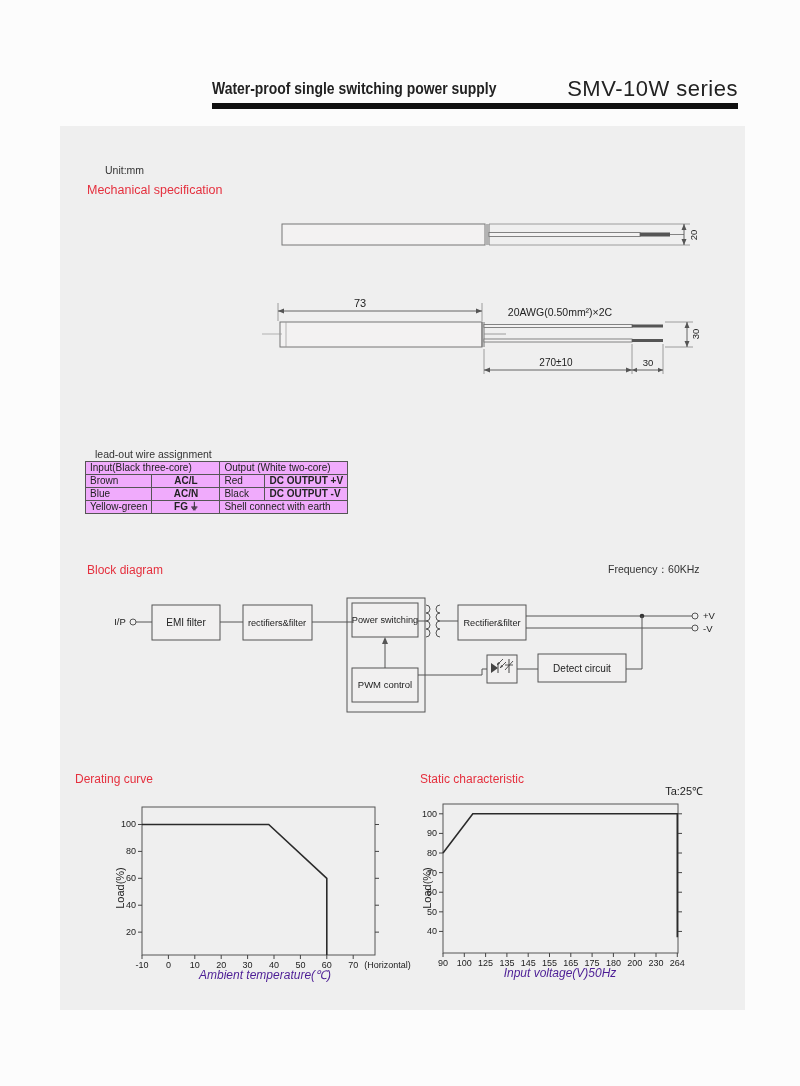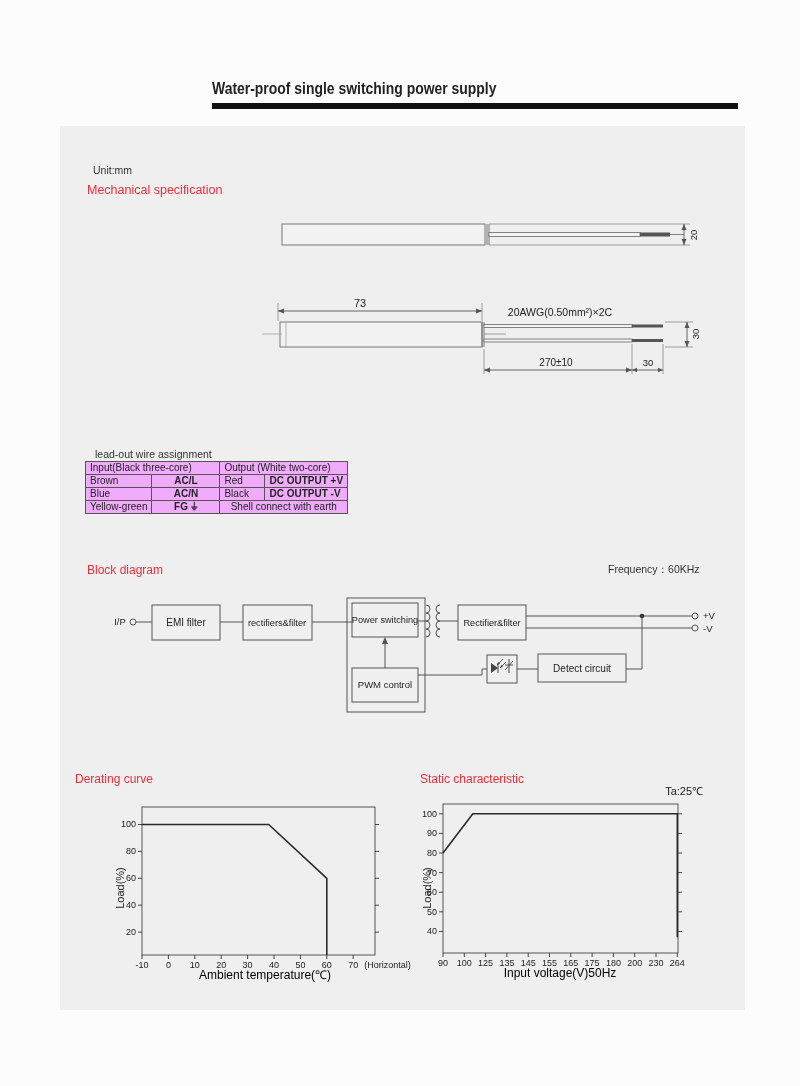--- a/index.html
+++ b/index.html
@@ -13,35 +13,36 @@
              transform:scaleX(0.82);transform-origin:left center;white-space:nowrap;}
   .hdr-series{right:62px;top:76px;font-size:22px;letter-spacing:0.5px;white-space:nowrap;}
   .hdr-bar{left:212px;top:103px;width:526px;height:6px;background:#101010;}
   .panel{left:60px;top:126px;width:685px;height:884px;background:#efefef;}
   .sec-title{font-size:12.5px;}
   .small{font-size:10.5px;color:#333;}
   table.wt{border-collapse:collapse;font-size:10px;color:#222;background:#f0abfc;}
   table.wt td{border:1px solid #555;padding:0 4px;height:12px;line-height:12px;white-space:nowrap;}
   .b{font-weight:bold;}
   .ylab{width:70px;text-align:center;transform:rotate(-90deg);font-size:11px;color:#222;}
-  .xlab{width:210px;text-align:center;font-size:12px;color:#000000;}
+  .xlab{width:210px;text-align:center;font-size:12px;color:#4c1d95;font-style:italic;}
   .footer{left:0;right:0;top:1038px;text-align:center;font-size:11px;color:#333;}
 </style>
 </head>
 <body>
 
 <div class="page">
 
   <div class="abs hdr-title">Water-proof single switching power supply</div>
+  <div class="abs hdr-series">SMV-10W series</div>
   <div class="abs hdr-bar"></div>
 
   <div class="abs panel"></div>
 
   <div class="abs sec-title red" style="left:87px;top:146px;margin-top:37px;">Mechanical specification</div>
-  <div class="abs small" style="left:93px;top:164px;text-align:right;">Unit:mm</div>
+  <div class="abs small" style="left:105px;top:164px;text-align:right;">Unit:mm</div>
 
   <svg class="abs" style="left:270px;top:215px;" width="440" height="42">
     <rect x="12" y="9" width="203" height="21" fill="#f3f2f2" stroke="#777" stroke-width="1"></rect>
     <line x1="217" y1="9" x2="217" y2="30" stroke="#777"></line>
     <line x1="219" y1="9" x2="219" y2="30" stroke="#777"></line>
     <line x1="219" y1="9" x2="420" y2="9" stroke="#888" stroke-width="0.8"></line>
     <line x1="219" y1="30" x2="420" y2="30" stroke="#888" stroke-width="0.8"></line>
     <rect x="219" y="17.5" width="151" height="4" fill="#f3f2f2" stroke="#777" stroke-width="0.9"></rect>
     <rect x="370" y="17.5" width="30" height="4" fill="#555"></rect>
     <line x1="400" y1="19.5" x2="414" y2="19.5" stroke="#777" stroke-width="0.9"></line>
@@ -116,21 +117,21 @@
       </tr>
       <tr>
         <td>Blue</td>
         <td class="b" style="text-align:center">AC/N</td>
         <td>Black</td>
         <td class="b">DC OUTPUT -V</td>
       </tr>
       <tr>
         <td>Yellow-green</td>
         <td class="b" style="text-align:center">FG ⏚</td>
-        <td colspan="2" style="text-align:center">Shell connect with earth</td>
+        <td colspan="2" style="">Shell connect with earth</td>
       </tr>
     </tbody>
       </table>
   </div>
 
   <div class="abs sec-title red" style="left:87px;top:563px;font-size:12px;">Block diagram</div>
   <div class="abs small" style="left:608px;top:563px;">Frequency：60KHz</div>
 
   <svg class="abs" style="left:90px;top:595px;" width="640" height="125">
 

